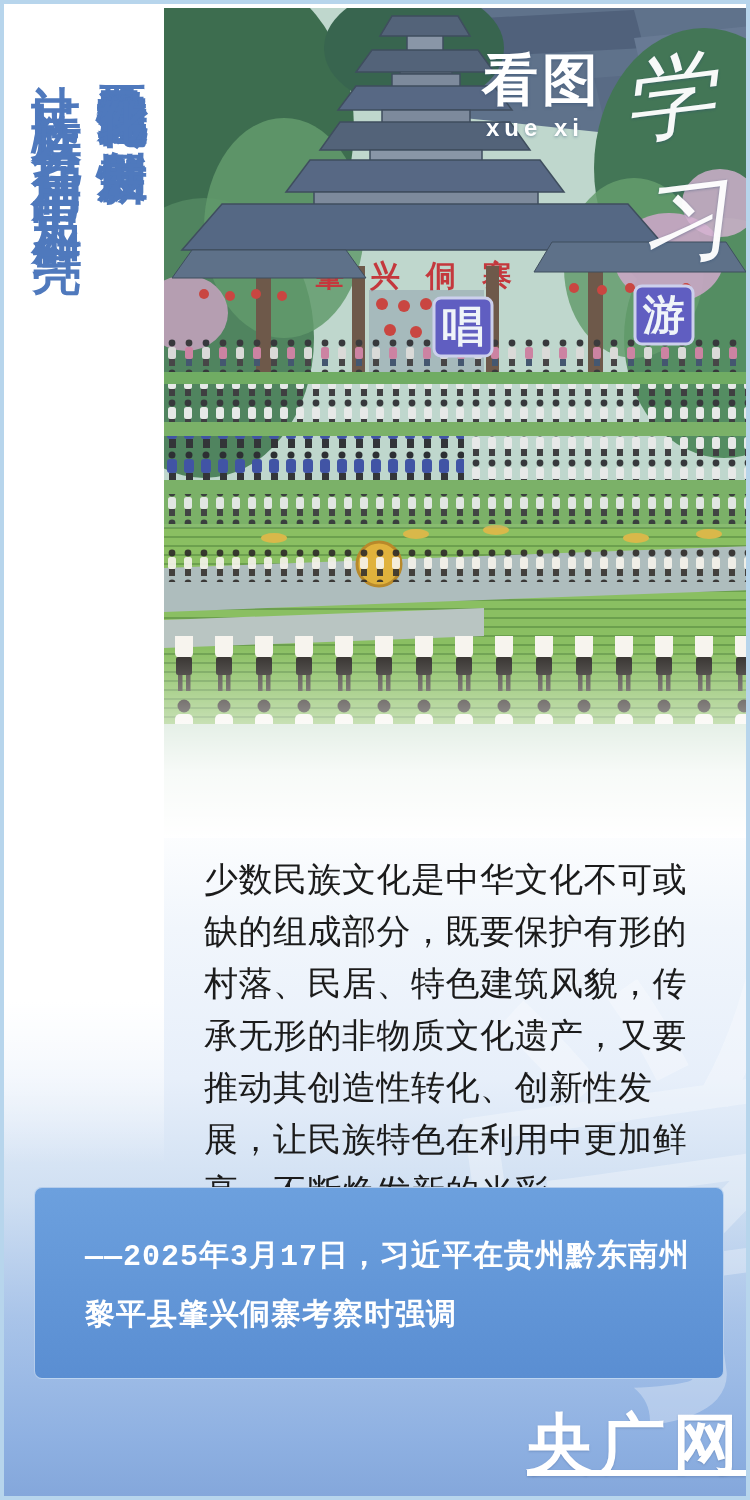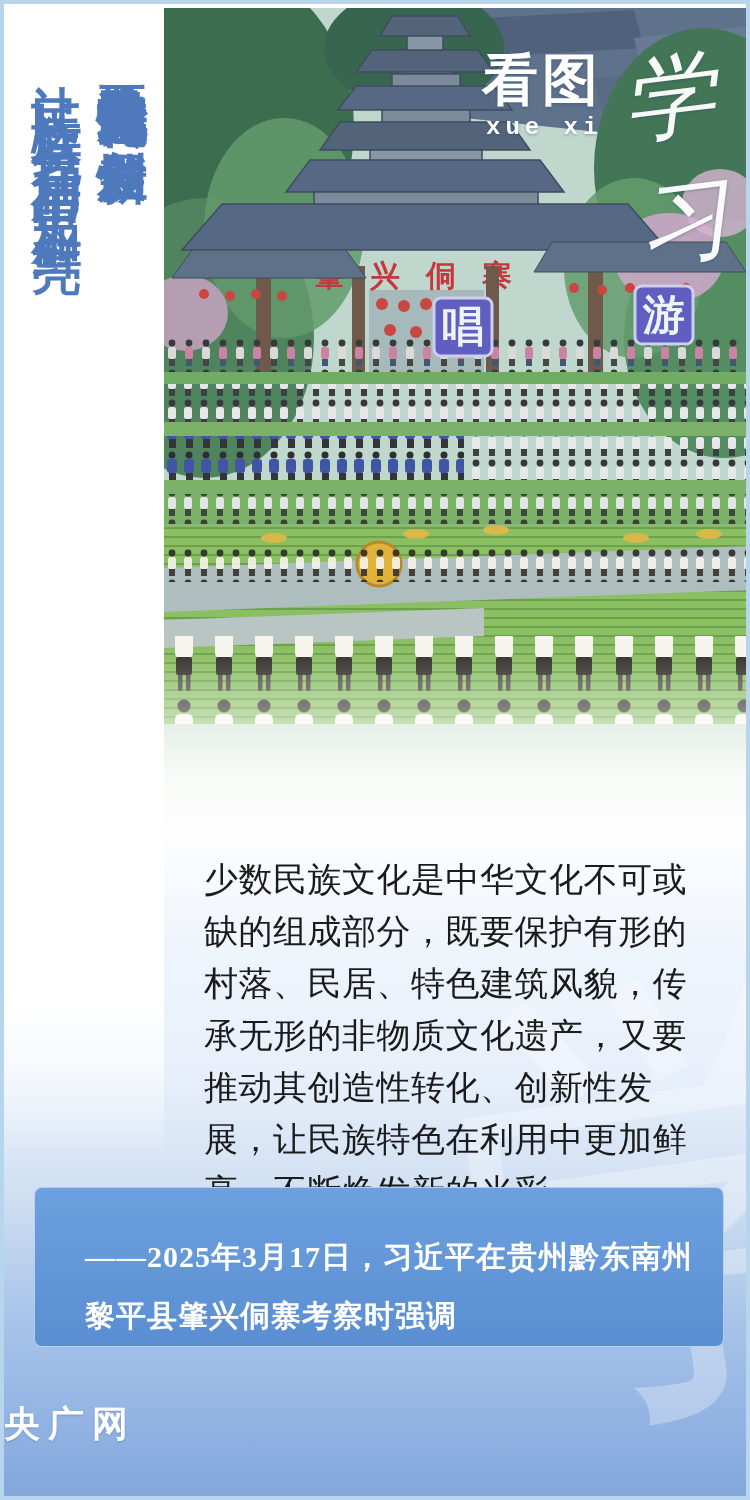--- a/index.html
+++ b/index.html
@@ -41,21 +41,21 @@
     overflow:hidden;
   }
   .photo svg{display:block;}
   .brand{
     position:absolute;left:318px;top:44px;width:260px;height:130px;
     color:#ffffff;
     font-family:"Liberation Sans","DejaVu Sans",sans-serif;
     text-shadow:0 1px 3px rgba(40,70,110,.45);
   }
   .brand .kt{font-size:56px;font-weight:700;letter-spacing:4px;line-height:1;}
-  .brand .py{font-size:24px;font-weight:700;letter-spacing:5px;margin:6px 0 0 4px;font-family:Liberation Mono, monospace;}
+  .brand .py{font-size:24px;font-weight:700;letter-spacing:5px;margin:6px 0 0 4px;}
   .brand .cal{
     position:absolute;left:148px;top:-18px;
     font-family:"Liberation Serif",serif;
     font-size:92px;font-style:italic;font-weight:400;
     transform:rotate(-7deg);letter-spacing:-6px;opacity:.96;
   }
 
   
   .body-text{
     position:absolute;left:184px;top:834px;width:546px;
@@ -69,41 +69,43 @@
     position:absolute;left:455px;top:960px;
     font-size:470px;line-height:1;
     color:#ffffff;opacity:.30;
     transform:rotate(-8deg);
     pointer-events:none;
     font-family:"Liberation Serif",serif;
   }
 
   
   .attribution{
-    position:absolute;left:30px;top:1183px;width:690px;height:160px;
+    position:absolute;left:30px;top:1183px;width:690px;height:192px;
     box-sizing:border-box;
     border-radius:8px;
     border:1px solid rgba(255,255,255,.55);
     background:linear-gradient(180deg,#6ca0de 0%,#5a8ed2 100%);
     color:#ffffff;
+    font-family:Liberation Mono, monospace;
   }
   .attribution p{
     margin:0;padding:40px 28px 0 50px;
     font-size:30px;font-weight:700;line-height:1.95;
     letter-spacing:1px;
   }
 
   
   .publisher{
     position:absolute;left:0;top:1396px;width:100%;
-    text-align:left;
+    text-align:right;
     color:#ffffff;
-    font-size:36px;font-weight:800;letter-spacing:8px;
+    font-size:65px;font-weight:800;letter-spacing:8px;
     font-family:"Liberation Sans","DejaVu Sans",sans-serif;
     text-shadow:0 1px 2px rgba(60,90,140,.35);
+    text-decoration:underline;
   }
 </style>
 </head>
 <body>
 
 <div class="page">
 
   <div class="photo">
     <svg width="586" height="830" viewBox="0 0 586 830">
       <defs>

